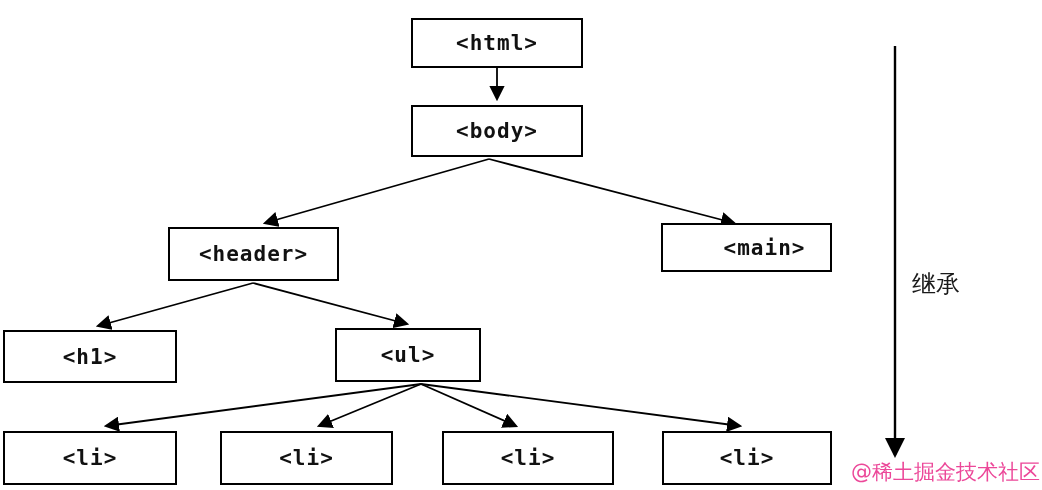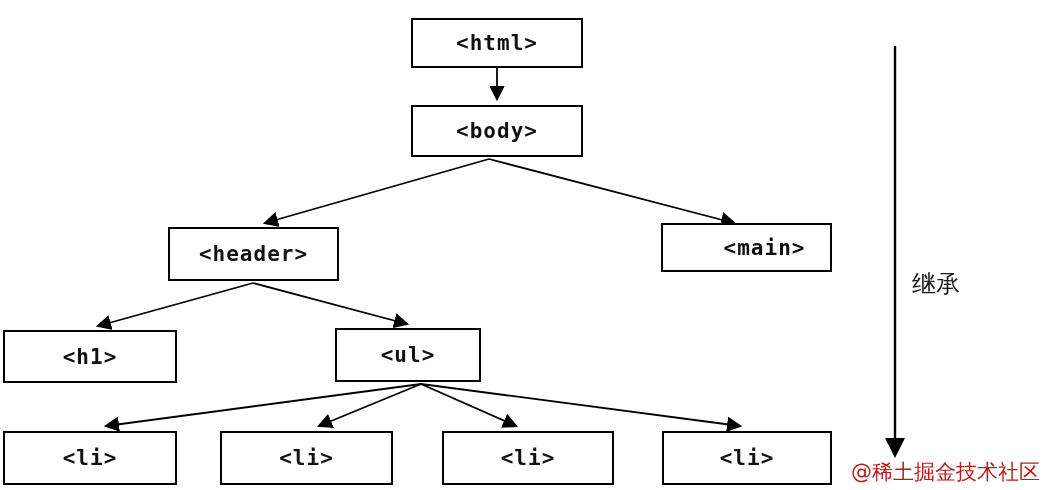--- a/index.html
+++ b/index.html
@@ -49,21 +49,21 @@
     font-size: 24px;
     color: #1a1a1a;
     font-family: "DejaVu Sans", sans-serif;
     margin-top: 23px;
   }
   .watermark {
     position: absolute;
     right: 2px;
     top: 458px;
     font-size: 21px;
-    color: #b91c1c;
+    color: #ec4899;
     font-family: "DejaVu Sans", sans-serif;
     white-space: nowrap;
     text-align: right;
   }
 </style>
 </head>
 <body>
 
 <div class="canvas">
 

